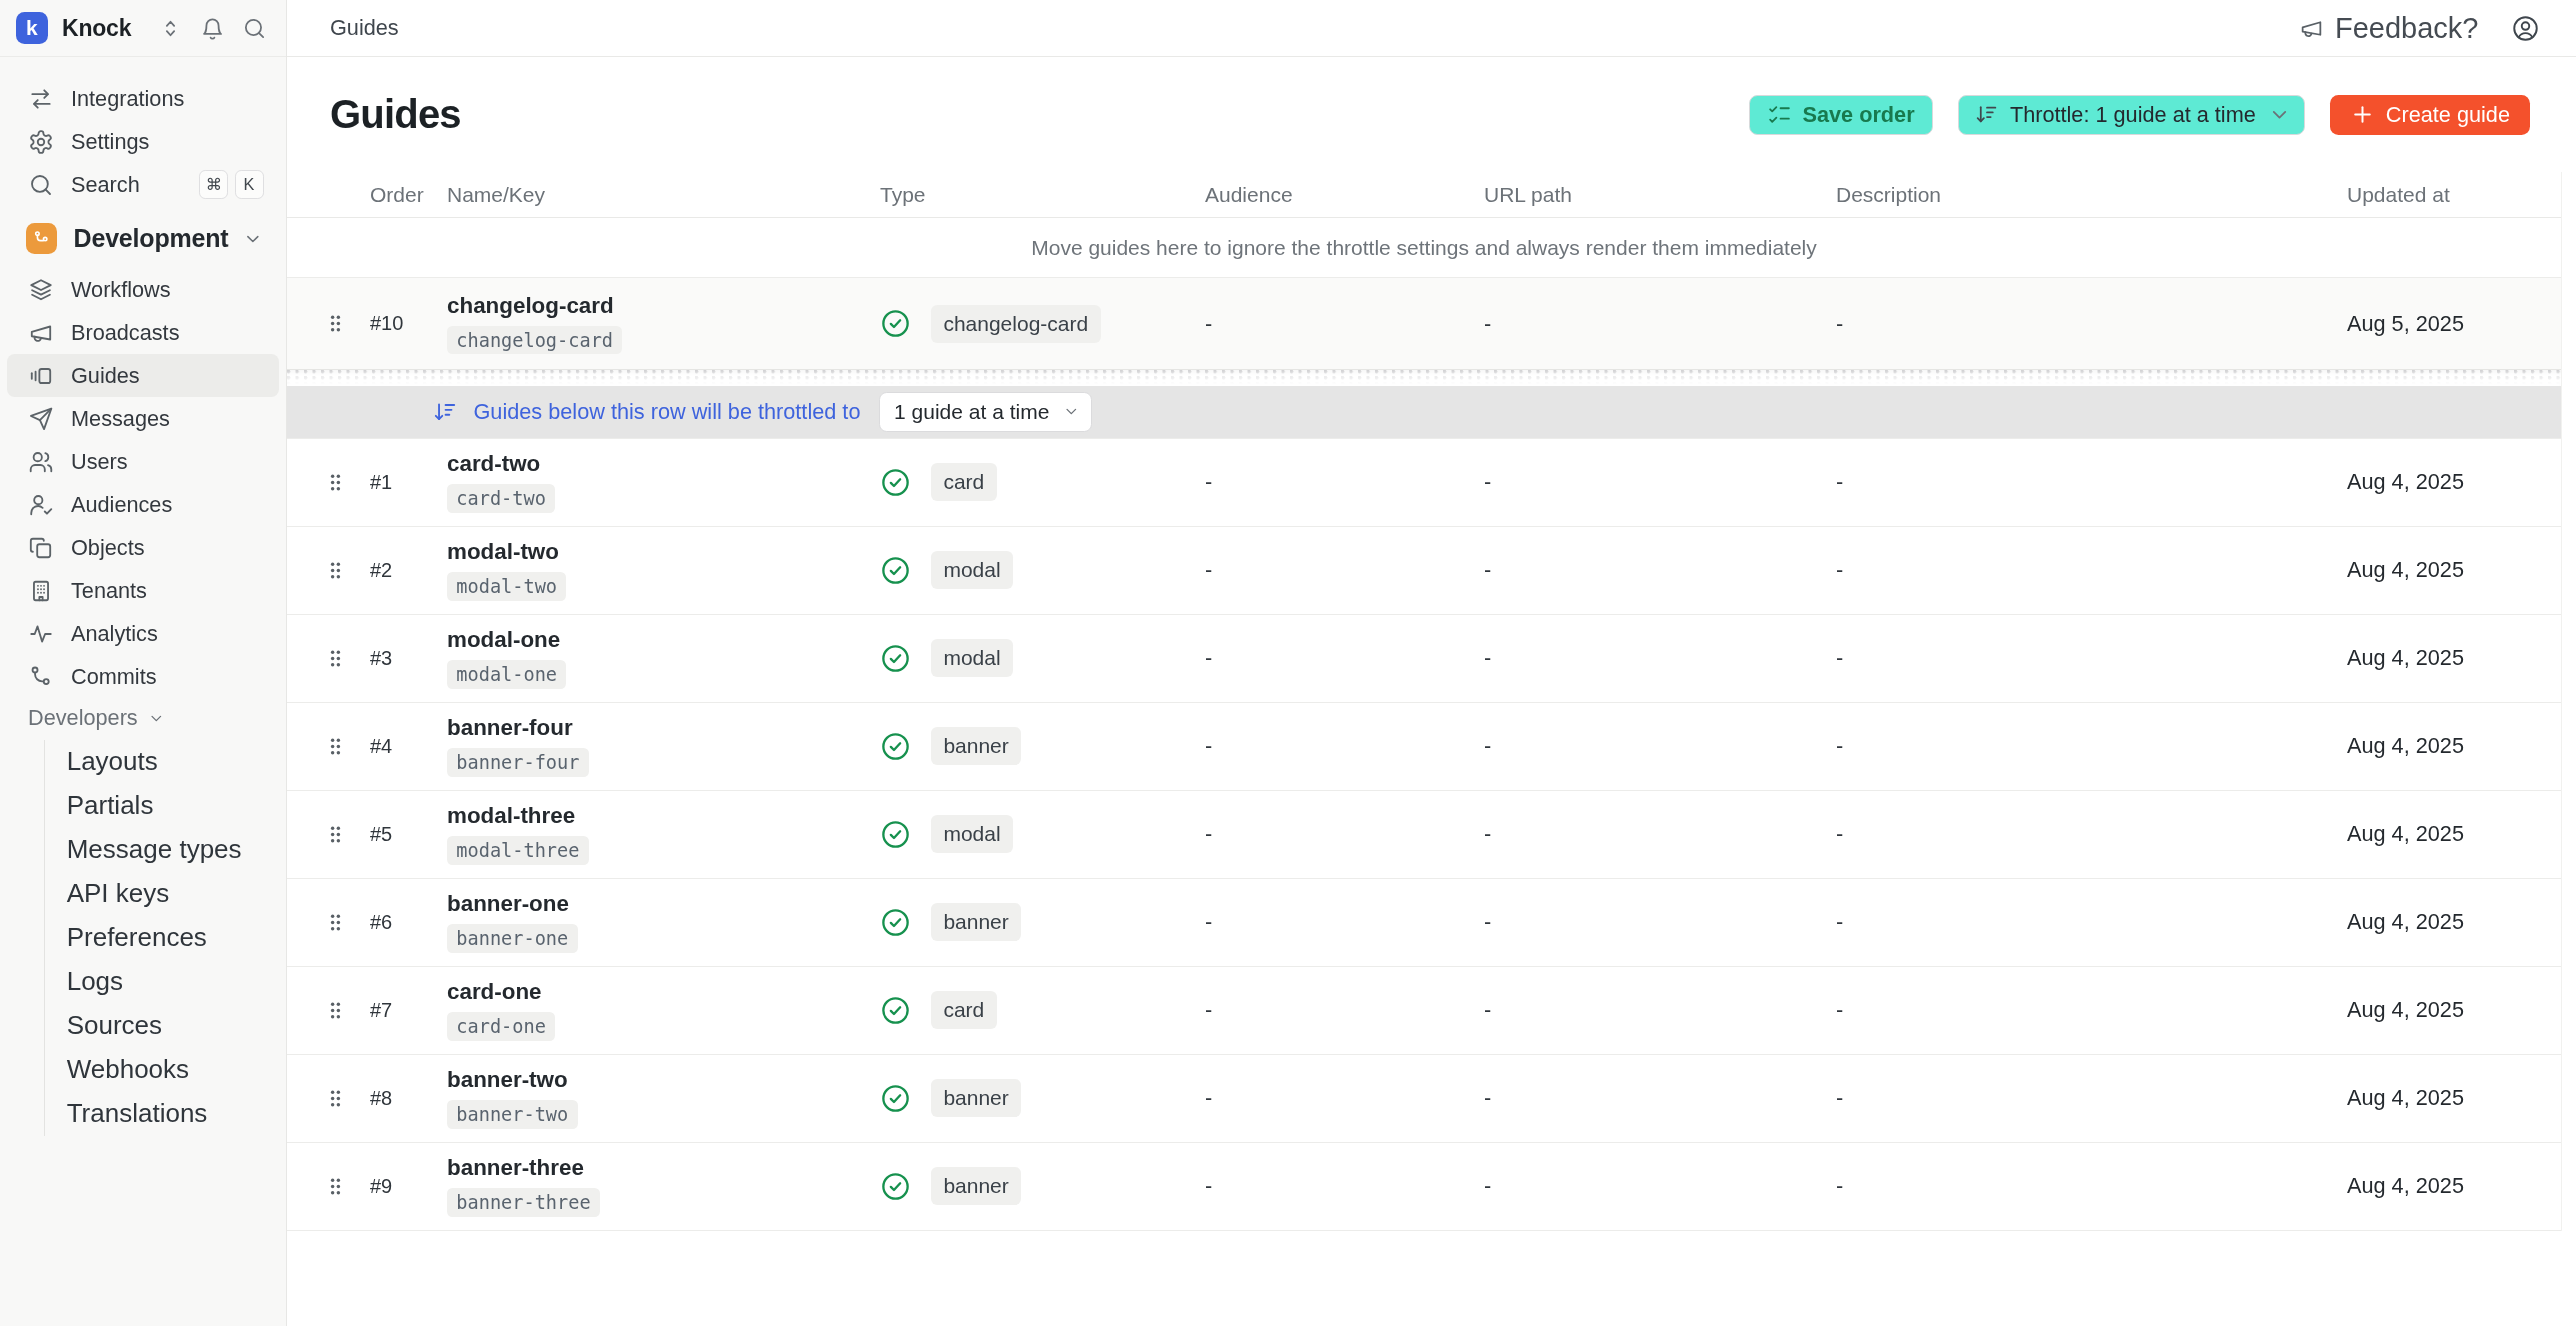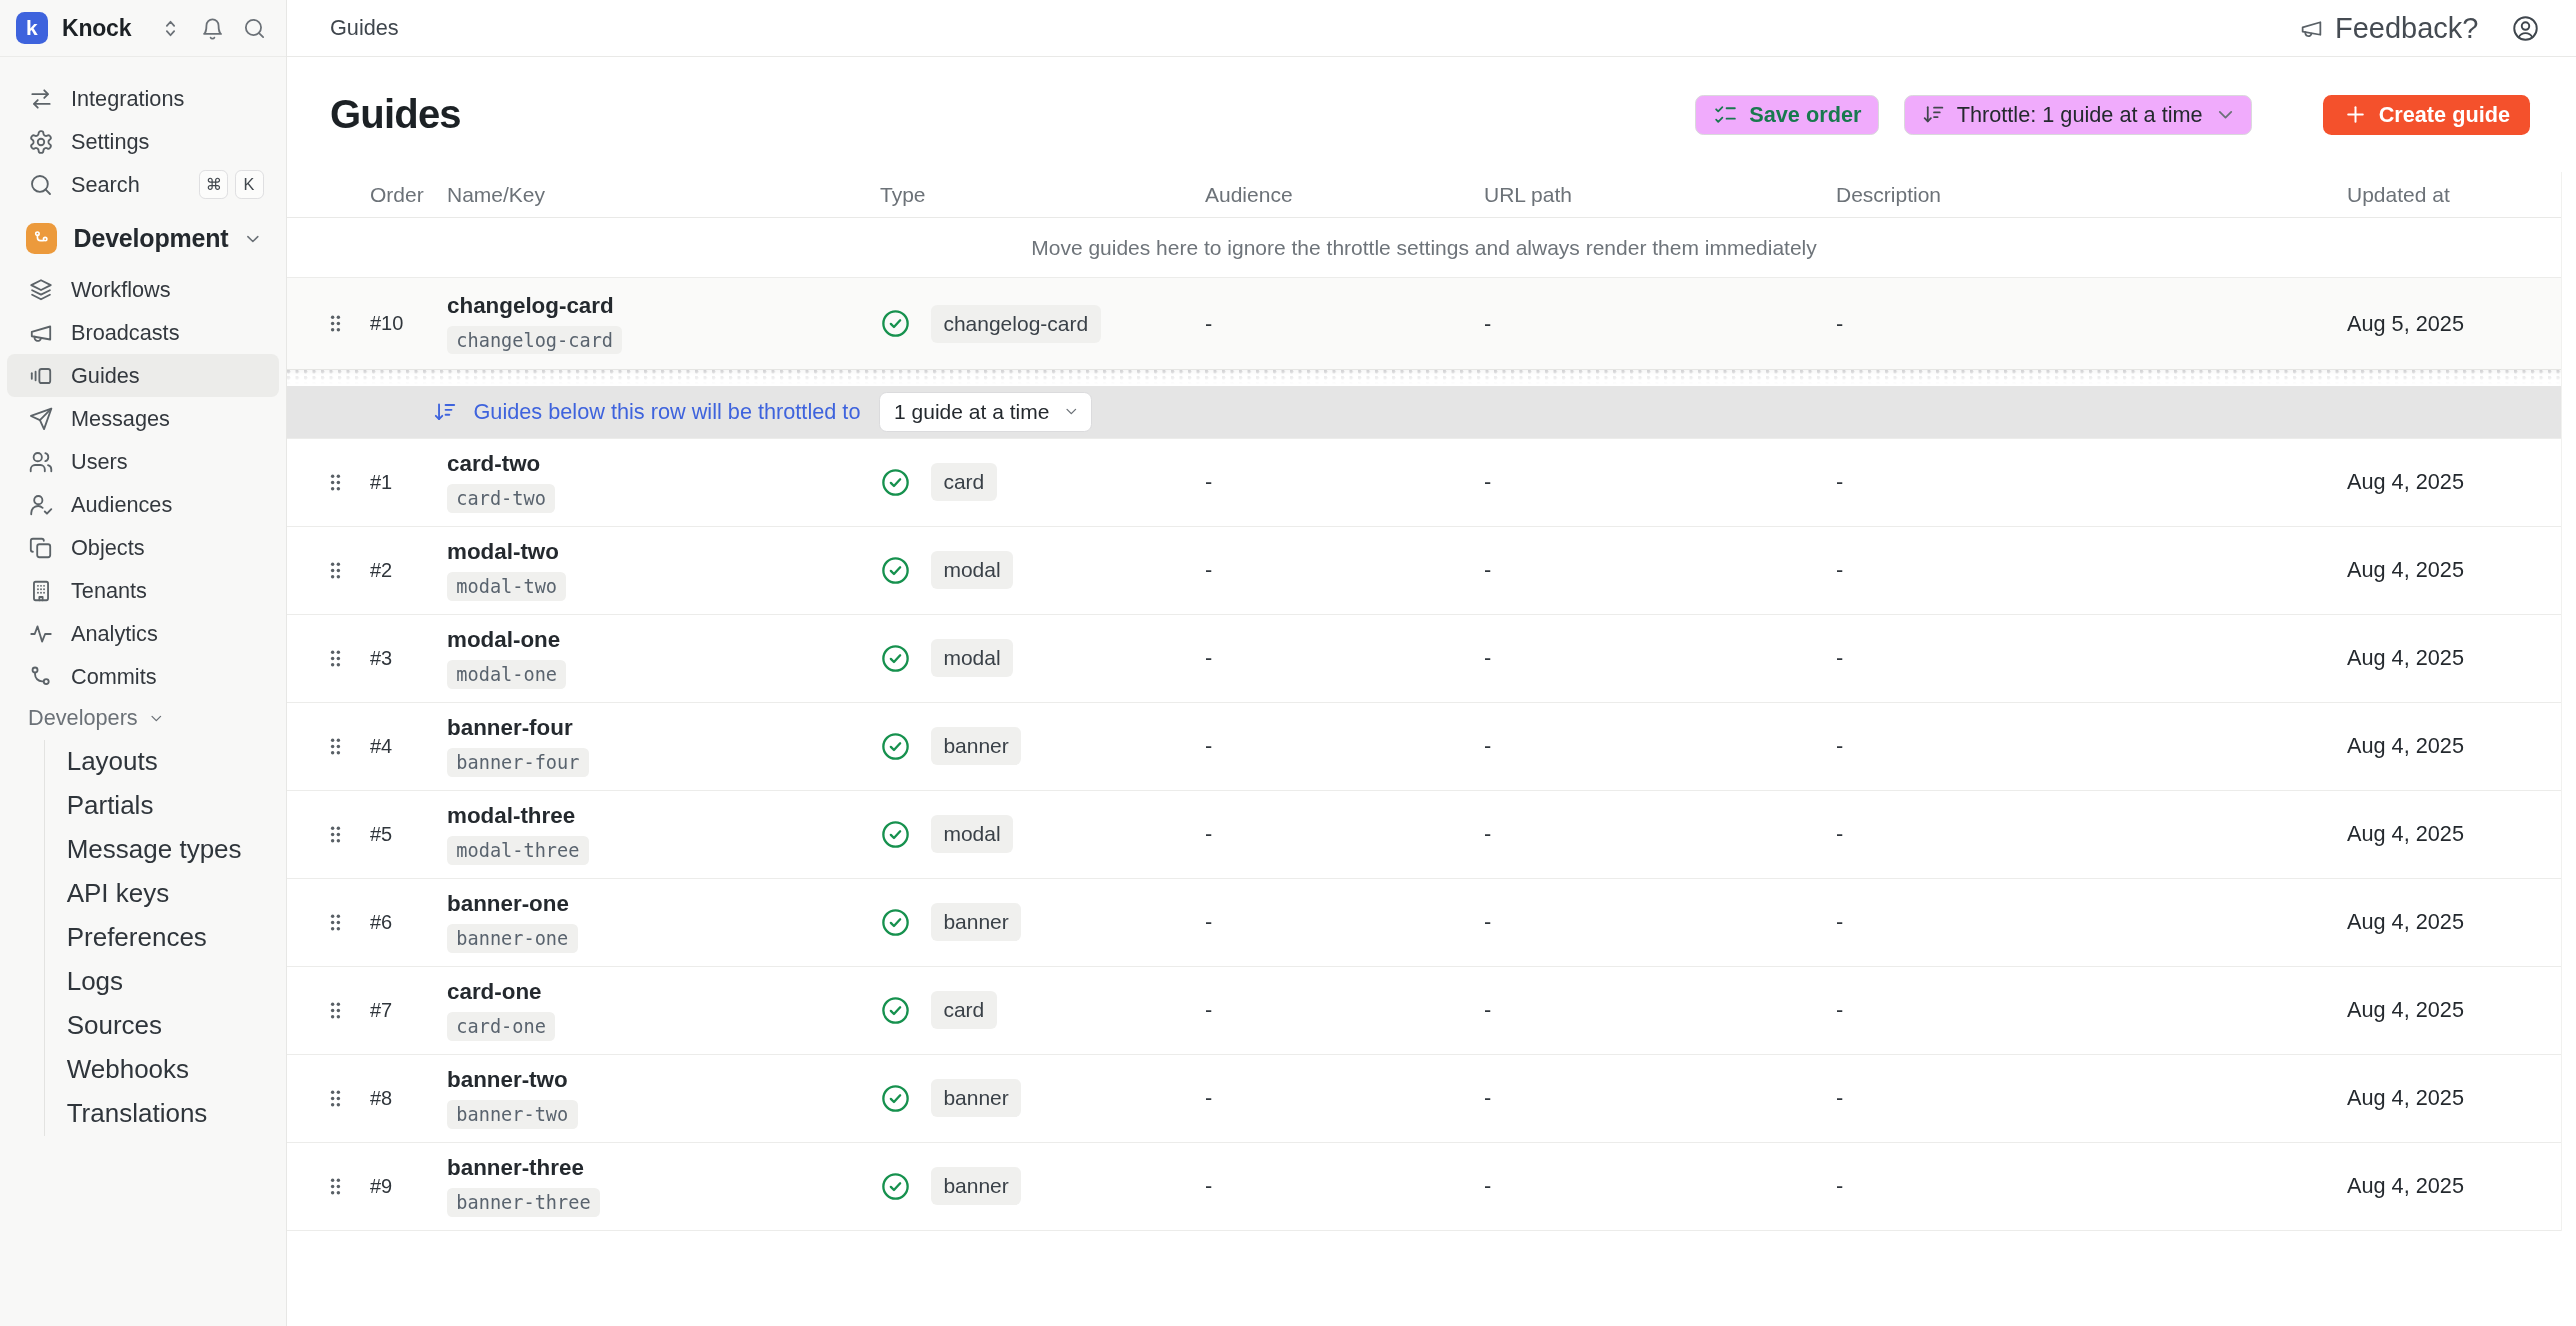--- a/index.html
+++ b/index.html
@@ -43,26 +43,26 @@
   .topbar-right { margin-left:auto; display:flex; align-items:center; gap:32.5px; }
   .feedback { display:flex; align-items:center; gap:10.8px; font-size:29px; color:#454B52; }
   .feedback svg { width:25px; height:25px; stroke:#596066; }
   .avatar svg { width:29px; height:29px; stroke:#3F464D; stroke-width:1.6; }
 
   .page-header { height:115px; min-height:115px; display:flex; align-items:center; padding:0 46px 0 43px; }
   .page-title { font-size:40px; font-weight:700; color:#1C2125; letter-spacing:-0.8px; }
   .actions { margin-left:auto; display:flex; align-items:center; gap:25px; }
   .btn { height:40px; display:flex; align-items:center; gap:10.8px; border-radius:8.5px; font-size:21.7px; white-space:nowrap; }
   .btn svg { width:25px; height:25px; }
-  .btn-outline { background:#f0abfc; border:0.8px solid #D9D9DB; padding:0 17px; }
+  .btn-outline { background:#5eead4; border:0.8px solid #D9D9DB; padding:0 17px; }
   .save-order { color:#18794E; font-weight:600; }
   .save-order svg { stroke:#18794E; }
   .throttle-btn { color:#24292E; padding:0 12.4px 0 15.5px; }
   .throttle-btn .sort { stroke:#41474D; }
-  .btn-primary { background:#F4512C; color:#fff; font-weight:700; padding:0 20px; border:none;margin-left:46px; }
+  .btn-primary { background:#F4512C; color:#fff; font-weight:400; padding:0 20px; border:none; }
   .btn-primary svg { stroke:#fff; stroke-width:1.9; }
 
   
   .table-wrap { margin-right:14px; border-right:0.8px solid #F1F1EF; }
   .grid { display:grid; grid-template-columns:46px 77px 433px 325px 279px 352px 511px 1fr; align-items:center; padding:0 15.5px 0 37px; }
   .thead { height:46px; border-bottom:0.8px solid #E9E9E7; }
   .th { font-size:21px; color:#6C7278; }
   .hint-row { height:59px; display:flex; align-items:center; justify-content:center; font-size:21px; color:#6E747A; background:#fff; }
   .row { height:88px; border-bottom:0.8px solid #ECECEA; background:#fff; }
   .row-unthrottled { height:93px; background:#FAFAF9; border-top:0.8px solid #ECECEA; border-bottom:0.8px solid #E5E5E3; }

